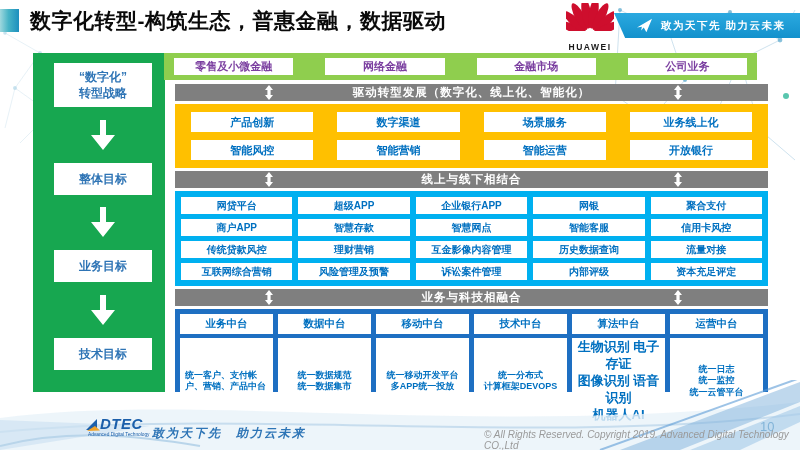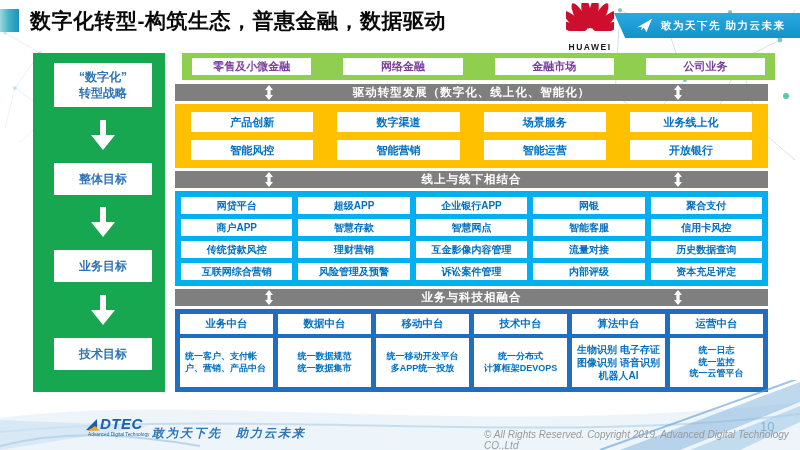--- a/index.html
+++ b/index.html
@@ -35,21 +35,21 @@
     white-space:pre-line; line-height:1.35; }
   .side-box.tall { height:44px; } .side-box.short { height:32px; }
 
   
   .gray-bar { position:absolute; left:175px; width:593px; height:17px; background:#7f7f7f;
     color:#fff; font-size:11.5px; font-weight:bold; display:flex; align-items:center;
     justify-content:center; letter-spacing:1px; }
   .gray-bar .udarrow { position:absolute; top:1px; }
   .udarrow.a1 { left:15%; } .udarrow.a2 { left:84%; }
 
-  #bizline-row { position:absolute; left:182px; top:53px; width:593px; height:27px;
+  #bizline-row { position:absolute; left:164px; top:53px; width:593px; height:27px;
     background:#8fce4e; display:flex; gap:32px; padding:5px 10px; }
   #bizline-row .biz-box { flex:1; background:#fff; color:#7b3fa0; font-weight:bold;
     font-size:11px; display:flex; align-items:center; justify-content:center; }
 
   #bar1 { top:84px; } #bar2 { top:171px; } #bar3 { top:289px; }
 
   #cap-section { position:absolute; left:175px; top:104px; width:593px; height:64px;
     background:#ffc000; display:grid; grid-template-columns:repeat(4,1fr);
     grid-auto-rows:1fr; gap:8px 24px; padding:8px 16px; }
   #cap-section .cap-box { background:#fff; color:#0070c0; font-weight:bold; font-size:11px;
@@ -63,21 +63,21 @@
 
   #plat-section { position:absolute; left:175px; top:309px; width:593px; height:83px;
     background:#1e6fc2; display:grid; grid-template-columns:repeat(6,1fr); gap:5px; padding:5px; }
   .platform { display:flex; flex-direction:column; gap:4px; }
   .plat-head { height:20px; background:#fff; color:#0070c0; font-weight:bold; font-size:10.5px;
     display:flex; align-items:center; justify-content:center; }
   .plat-body { flex:1; background:#fff; color:#0070c0; font-weight:bold; font-size:9px;
     display:flex; align-items:center; justify-content:center; text-align:center;
     white-space:pre-line; line-height:1.3; padding:1px 2px; }
   .platform:nth-child(1) .plat-body { text-align:left; padding:1px 5px; }
-  .platform:nth-child(5) .plat-body { font-size:10px; }
+  .platform:nth-child(5) .plat-body { font-size:13px; }
 
   
   #adtec { position:absolute; left:86px; top:417px; width:70px; }
   #adtec .adtec-name { font-size:15px; font-weight:bold; font-style:italic; color:#1b5faa;
     letter-spacing:.5px; line-height:14px; margin-left:14px; }
   #adtec .adtec-sub { font-size:4.8px; color:#1b5faa; margin-left:2px; margin-top:1px; }
   #adtec svg { position:absolute; left:0; top:1px; }
   #footer-slogan { position:absolute; left:152px; top:425px; font-size:12px; font-weight:bold;
     font-style:italic; color:#2e75b6; letter-spacing:2px; }
   #copyright { position:absolute; left:484px; top:429px; font-size:10px; font-style:italic; color:#9a9a9a; }
@@ -224,22 +224,22 @@
     <div class="app-box">网银</div>
     <div class="app-box">聚合支付</div>
     <div class="app-box">商户APP</div>
     <div class="app-box">智慧存款</div>
     <div class="app-box">智慧网点</div>
     <div class="app-box">智能客服</div>
     <div class="app-box">信用卡风控</div>
     <div class="app-box">传统贷款风控</div>
     <div class="app-box">理财营销</div>
     <div class="app-box">互金影像内容管理</div>
+    <div class="app-box">历史数据查询</div>
     <div class="app-box">流量对接</div>
-    <div class="app-box">历史数据查询</div>
     <div class="app-box">互联网综合营销</div>
     <div class="app-box">风险管理及预警</div>
     <div class="app-box">诉讼案件管理</div>
     <div class="app-box">内部评级</div>
     <div class="app-box">资本充足评定</div>
   </div>
 
   <div id="bar3" class="gray-bar">
     <svg class="udarrow a1" width="10" height="15" viewBox="0 0 10 15">
         <path d="M5 0 L9 5 H6.6 V10 H9 L5 15 L1 10 H3.4 V5 H1 Z" fill="#fff"></path>

